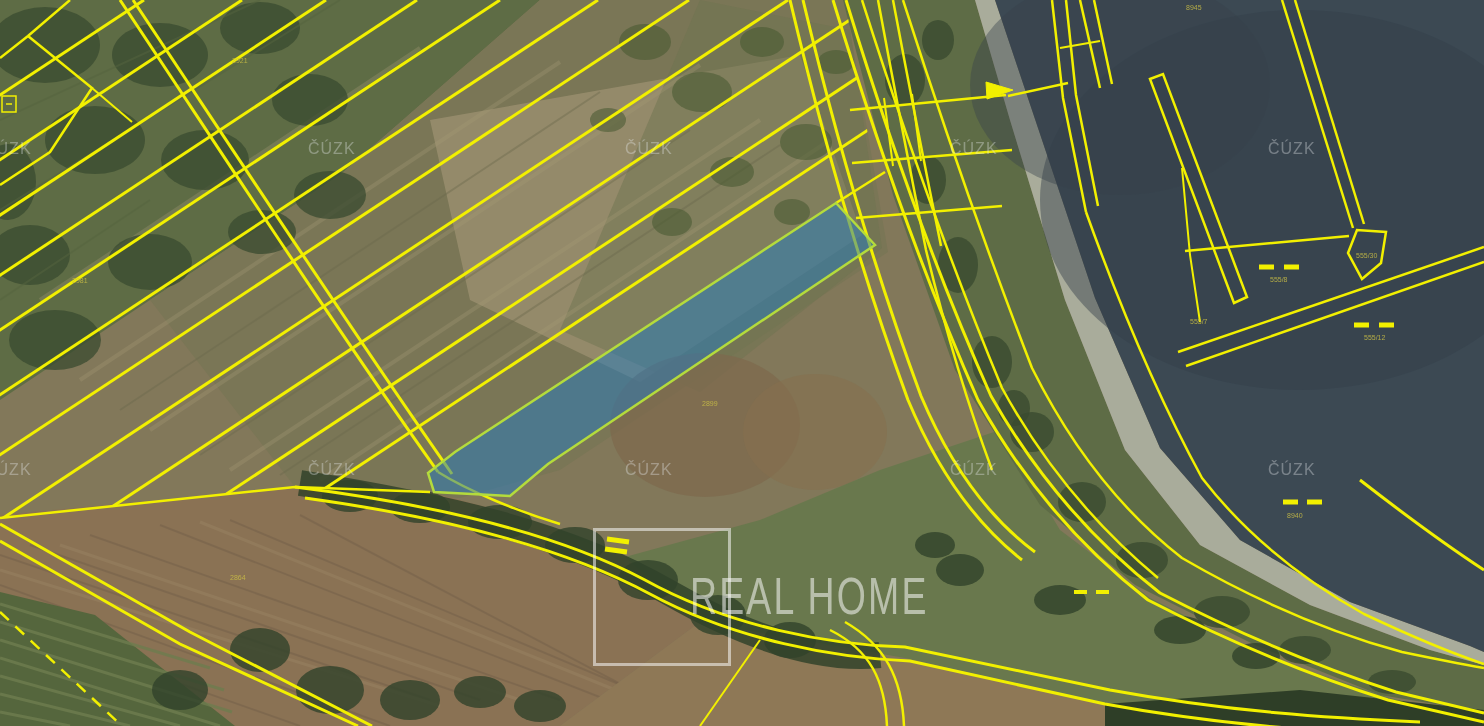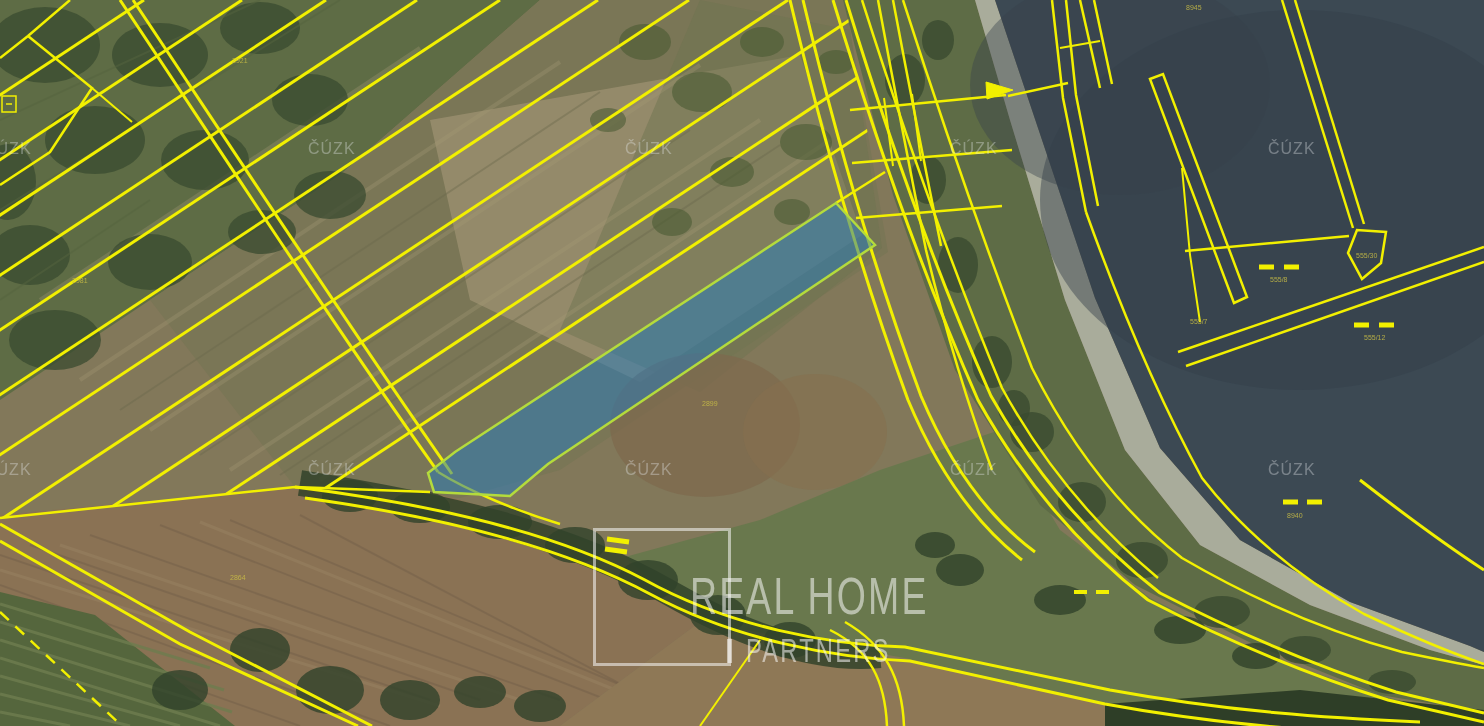--- a/index.html
+++ b/index.html
@@ -218,18 +218,14 @@
       <span class="wm" style="left: 1268px; top: 140px;">ČÚZK</span>
       <span class="wm" style="left: -16px; top: 461px;">ČÚZK</span>
       <span class="wm" style="left: 308px; top: 461px;">ČÚZK</span>
       <span class="wm" style="left: 625px; top: 461px;">ČÚZK</span>
       <span class="wm" style="left: 950px; top: 461px;">ČÚZK</span>
       <span class="wm" style="left: 1268px; top: 461px;">ČÚZK</span>
     </div>
   <div class="logo">
     <div class="logo-box"></div>
     <div class="logo-line1">REAL HOME</div>
-    <div class="logo-line2">
-      <span class="logo-bar"></span>
-      <span class="logo-partners">PARTNERS</span>
-    </div>
   </div>
 </div>
 
 </body></html>

